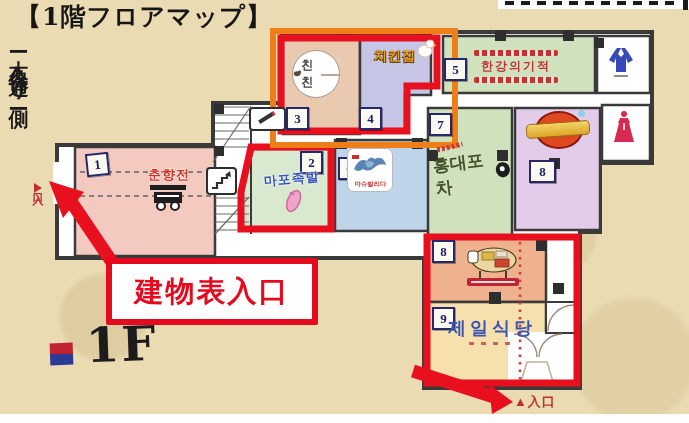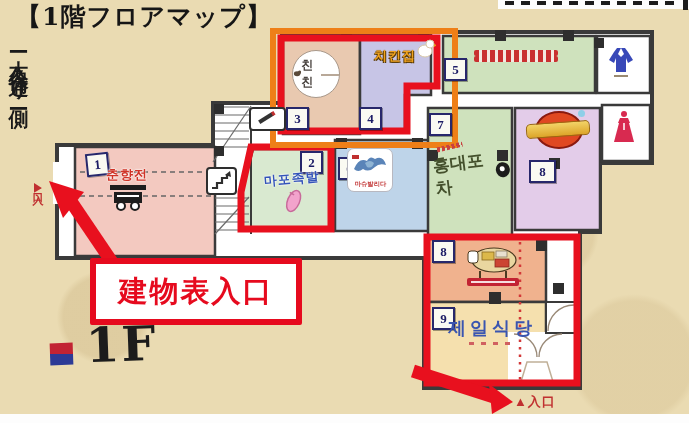--- a/index.html
+++ b/index.html
@@ -35,27 +35,27 @@
          justify-content:center;box-shadow:1px 1px 0 rgba(0,0,0,.35);}
   .b1{left:86px;top:153px;transform:rotate(-6deg);} .b2{left:300px;top:151px;}
   .b3{left:286px;top:107px;} .b4{left:359px;top:107px;} .b5{left:444px;top:58px;}
   .b6{left:338px;top:157px;} .b7{left:429px;top:113px;} .b8{left:432px;top:240px;}
   .b9{left:432px;top:307px;} .b10{left:529px;top:160px;width:23px;}
 
   .orange-box{left:270px;top:28px;width:176px;height:108px;border:6px solid #ee7f18;}
 
   .red-box{position:absolute;background:#fff;border:6px solid #e60a1e;border-radius:2px;
            display:flex;align-items:center;justify-content:center;
-           font-weight:bold;color:#e60a1e;}
+           font-weight:bold;color:#e60a1e;margin-left:16px;}
   .front-box{left:90px;top:258px;width:200px;height:55px;font-size:29px;letter-spacing:2px;}
   .back-box{left:176px;top:344px;width:238px;height:57px;font-size:31px;letter-spacing:3px;}
   .bottom-ent{left:514px;top:393px;font-size:13px;font-weight:bold;color:#c03030;letter-spacing:1px;}
 
   
-  .u1-logo{left:106px;top:166px;width:84px;text-align:left;font-family:Liberation Serif, serif;}
+  .u1-logo{left:106px;top:166px;width:84px;text-align:right;font-family:Liberation Serif, serif;}
   .u1-logo .t{font-size:13px;font-weight:bold;color:#d03326;
       text-shadow:0 0 2px #fff,0 0 2px #fff;letter-spacing:1px;}
   .u2-logo{left:254px;top:170px;width:78px;text-align:center;transform:rotate(-5deg);}
   .u2-logo .t{font-size:13px;font-weight:bold;color:#3353b8;
       text-shadow:0 0 2px #fff,0 0 2px #fff;letter-spacing:1px;}
   .u3-logo{left:292px;top:50px;width:46px;height:46px;background:#fff;border:1px solid #a8988a;
       border-radius:50%;display:flex;flex-direction:row;align-items:center;justify-content:center;}
   .u3-logo .t{font-family:"DejaVu Serif",serif;font-size:12px;font-weight:bold;color:#4a4440;}
   .u3-sub{width:22px;height:2px;background:#b8a898;margin-top:2px;}
   .u4-logo{left:362px;top:46px;width:66px;text-align:center;}
@@ -234,20 +234,21 @@
     <span class="t">치킨집</span>
     <svg width="20" height="20" viewBox="0 0 20 20" style="position:absolute;right:-8px;top:-8px">
       <ellipse cx="9" cy="13" rx="7" ry="6" fill="#fff" stroke="#d8c8a8" stroke-width="1"></ellipse>
       <circle cx="14" cy="6" r="4" fill="#fff" stroke="#d8c8a8" stroke-width="1"></circle>
       <polygon points="18,6 21,7 18,9" fill="#e8a020"></polygon>
     </svg>
   </div>
 
   <div class="abs u5-logo">
     <div class="u5-bar"></div>
+    <div class="t">한강의기적</div>
     <div class="u5-bar"></div>
   </div>
 
   <div class="abs u6-logo">
     <svg width="38" height="26" viewBox="0 0 38 26">
       <path d="M3,16 Q8,4 16,8 Q19,2 24,6 Q32,2 35,12 Q28,10 24,14 Q18,20 12,16 Q7,20 3,16 Z" fill="#5a84b8"></path>
       <path d="M14,10 Q19,6 23,10 Q21,16 16,14 Z" fill="#8fb4d4"></path>
       <rect x="1" y="2" width="7" height="4" fill="#c03030"></rect>
     </svg>
     <div class="t">마슈발리다</div>

